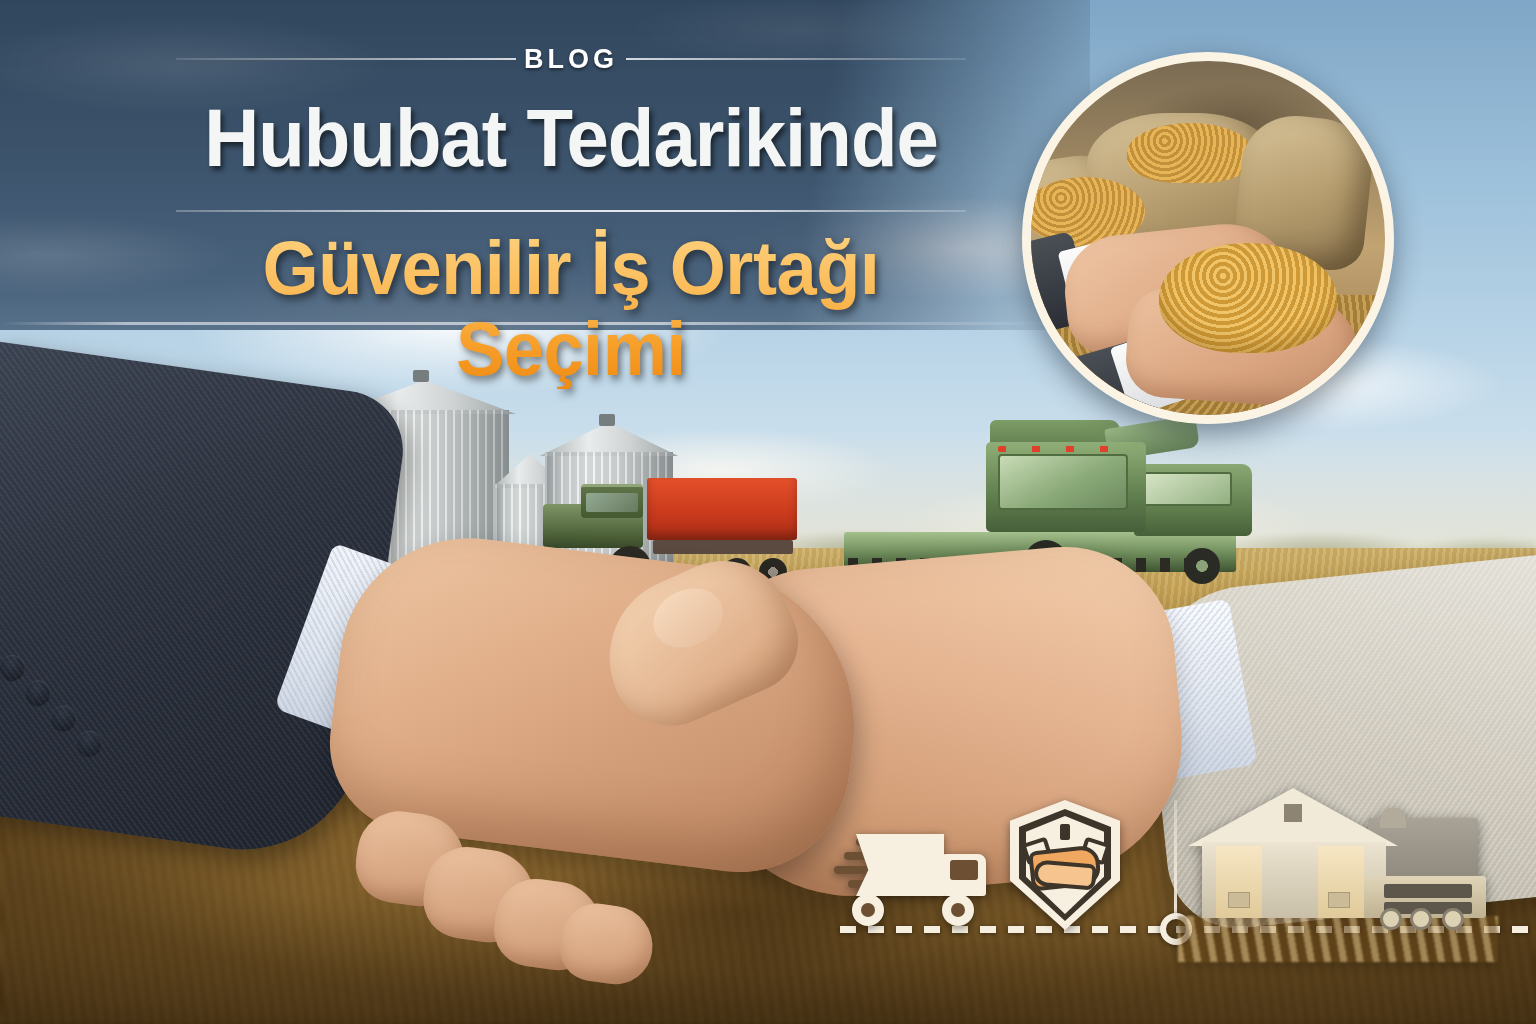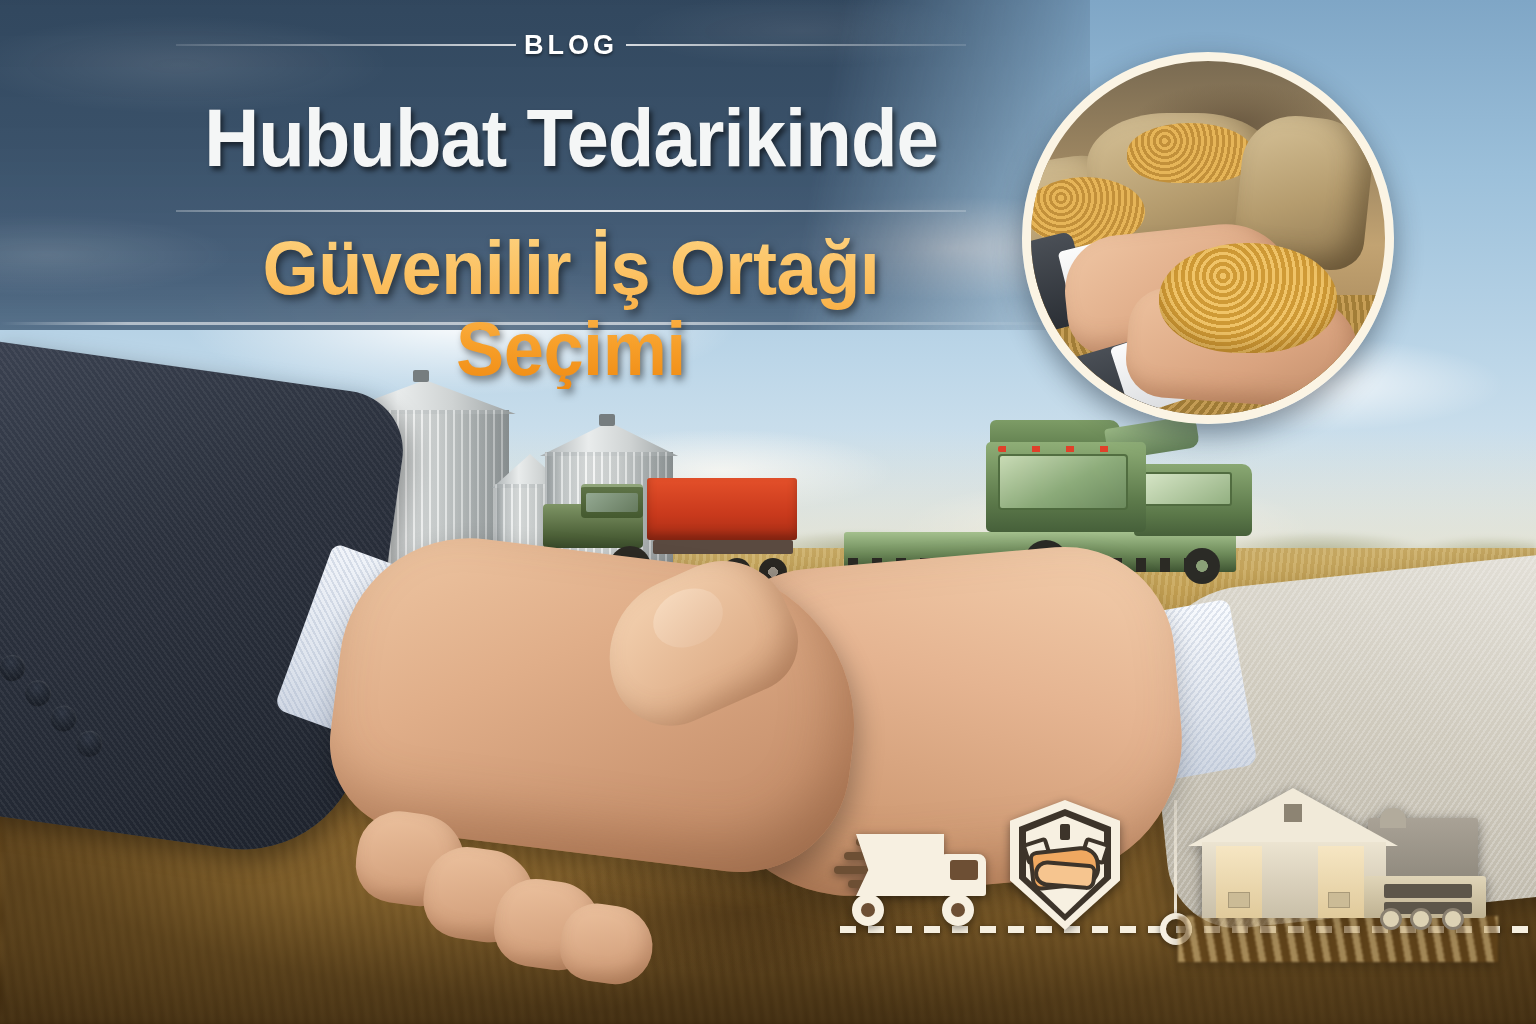--- a/index.html
+++ b/index.html
@@ -155,21 +155,21 @@
       radial-gradient(ellipse 260px 56px at 6% 78%, rgba(255,255,255,.13), rgba(255,255,255,0) 72%),
       radial-gradient(ellipse 240px 50px at 74% 12%, rgba(255,255,255,.07), rgba(255,255,255,0) 72%);
   }
   .panel-edge{
     position:absolute; left:0; top:322px; width:1065px; height:3px;
     background:linear-gradient(90deg, rgba(255,255,255,.0) 0%, rgba(255,255,255,.55) 12%, rgba(255,255,255,.6) 62%, rgba(255,255,255,0) 100%);
   }
 
   
   .eyebrow-row{
-    position:absolute; left:176px; top:28px; width:790px; height:34px;
+    position:absolute; left:176px; top:42px; width:790px; height:34px;
     display:flex; align-items:center; justify-content:center; gap:8px;
   }
   .rule{ flex:1; height:2px; background:linear-gradient(90deg, rgba(255,255,255,.12), rgba(255,255,255,.8)); }
   .rule.right{ background:linear-gradient(90deg, rgba(255,255,255,.8), rgba(255,255,255,.12)); }
   .eyebrow{
     font-size:27px; font-weight:bold; color:#ffffff; letter-spacing:4px;
     text-shadow:0 2px 3px rgba(0,0,0,.45);
   }
 
   .title-line1{

